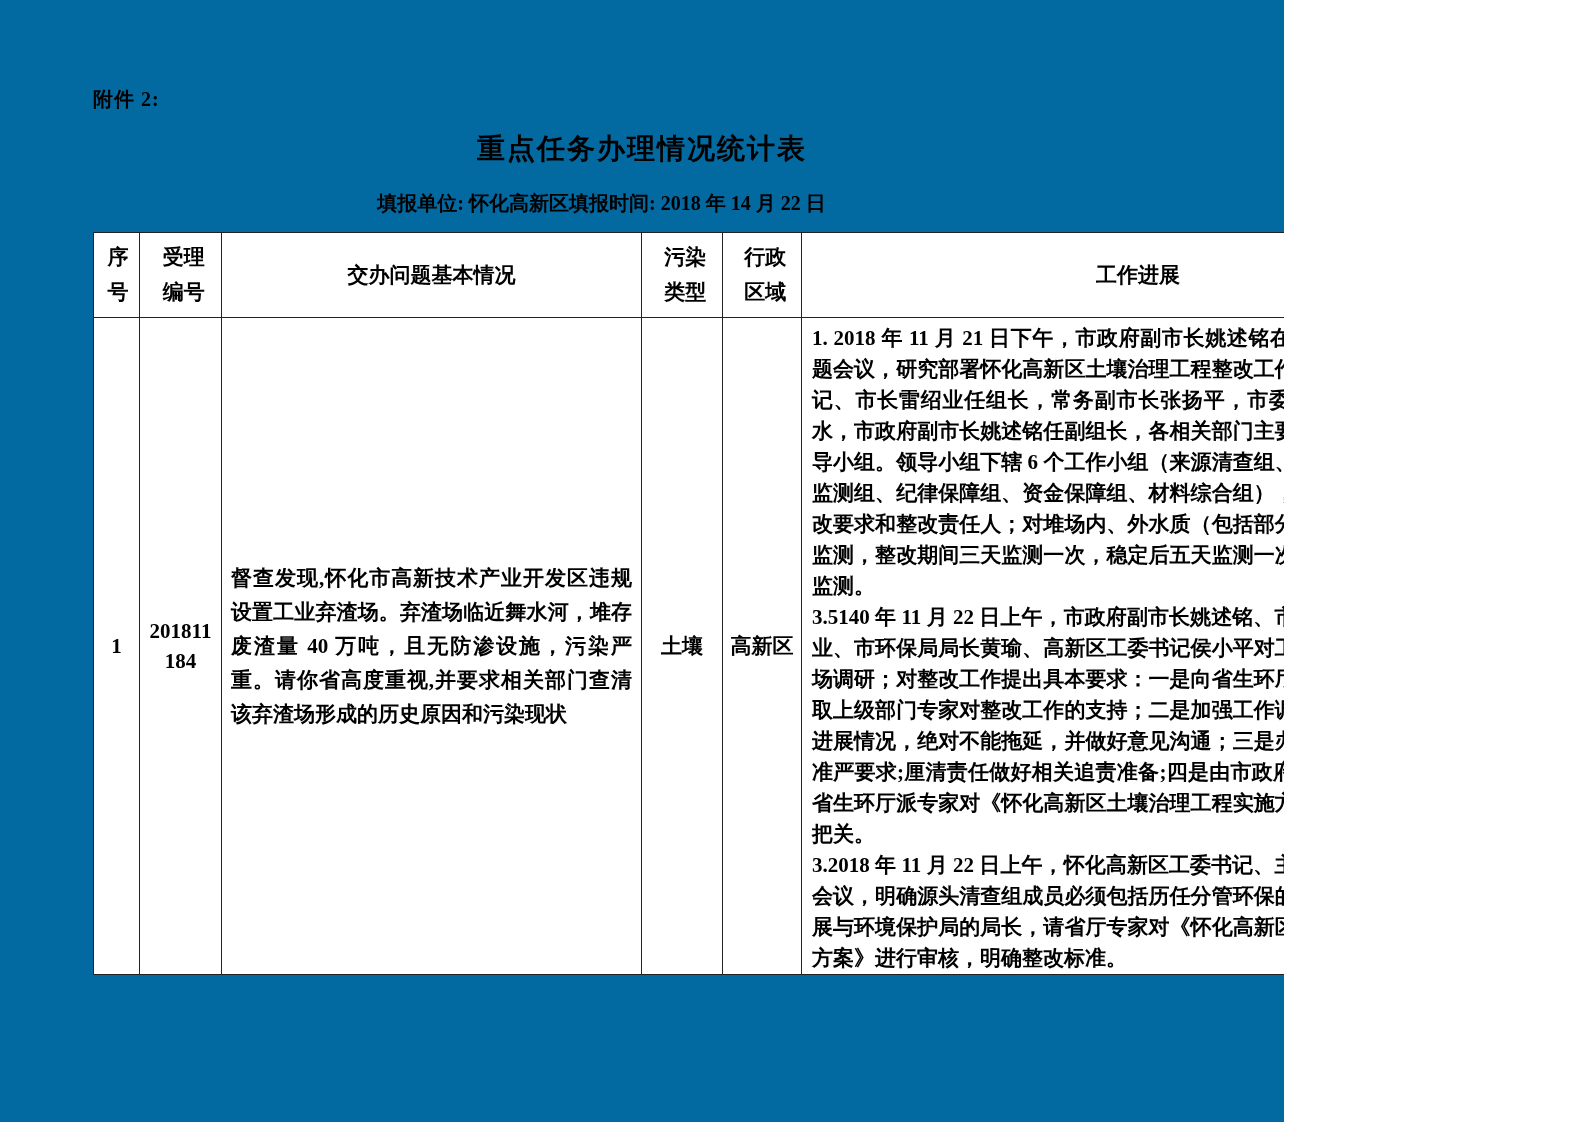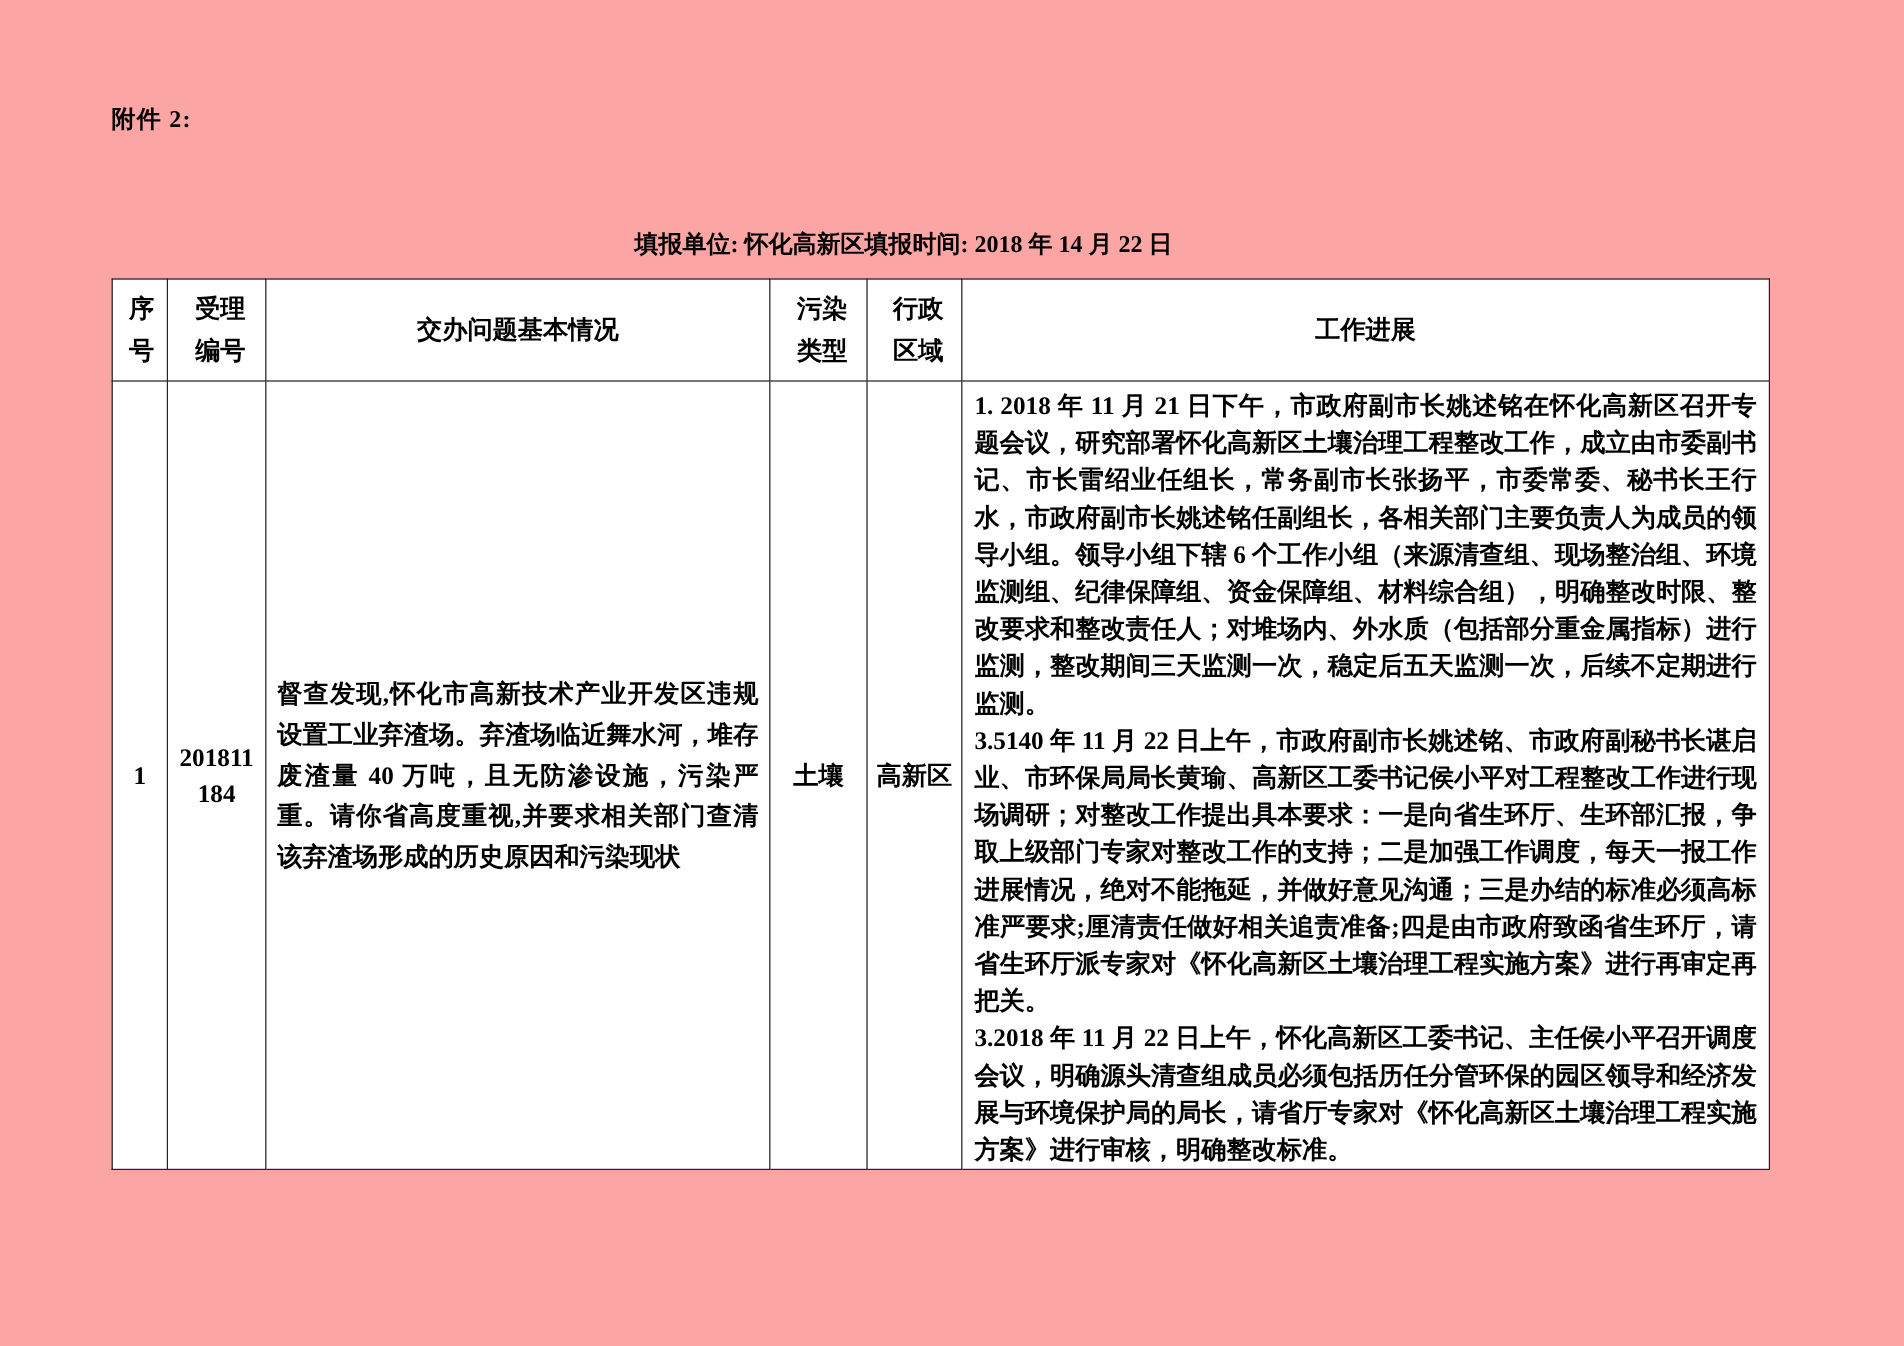--- a/index.html
+++ b/index.html
@@ -4,23 +4,23 @@
 <style>
   html, body {
     margin: 0;
     padding: 0;
     background: #ffffff;
     font-family: "Liberation Serif", "DejaVu Serif", serif;
     color: #000000;
   }
   .page {
     position: relative;
-    width: 1587px;
+    width: 1284px;
     height: 1122px;
-    background: #fca5a5;
+    background: #0369a1;
     overflow: hidden;
   }
   .attachment {
     position: absolute;
     left: 93px;
     top: 86px;
     font-size: 20px;
     font-weight: 700;
     letter-spacing: 1px;
   }
@@ -114,20 +114,21 @@
   }
   td.cell-progress p { margin: 0; }
 </style>
 </head>
 <body>
 
 <div class="page">
 
   <div class="attachment">附件 2:</div>
 
+  <h1 class="title">重点任务办理情况统计表</h1>
 
   <div class="meta-row">
     <span>填报单位: 怀化高新区</span>
     <span>填报时间: 2018 年 14 月 22 日</span>
   </div>
 
   <table class="doc-table">
     <colgroup>
       <col class="c-seq">
       <col class="c-caseno">

